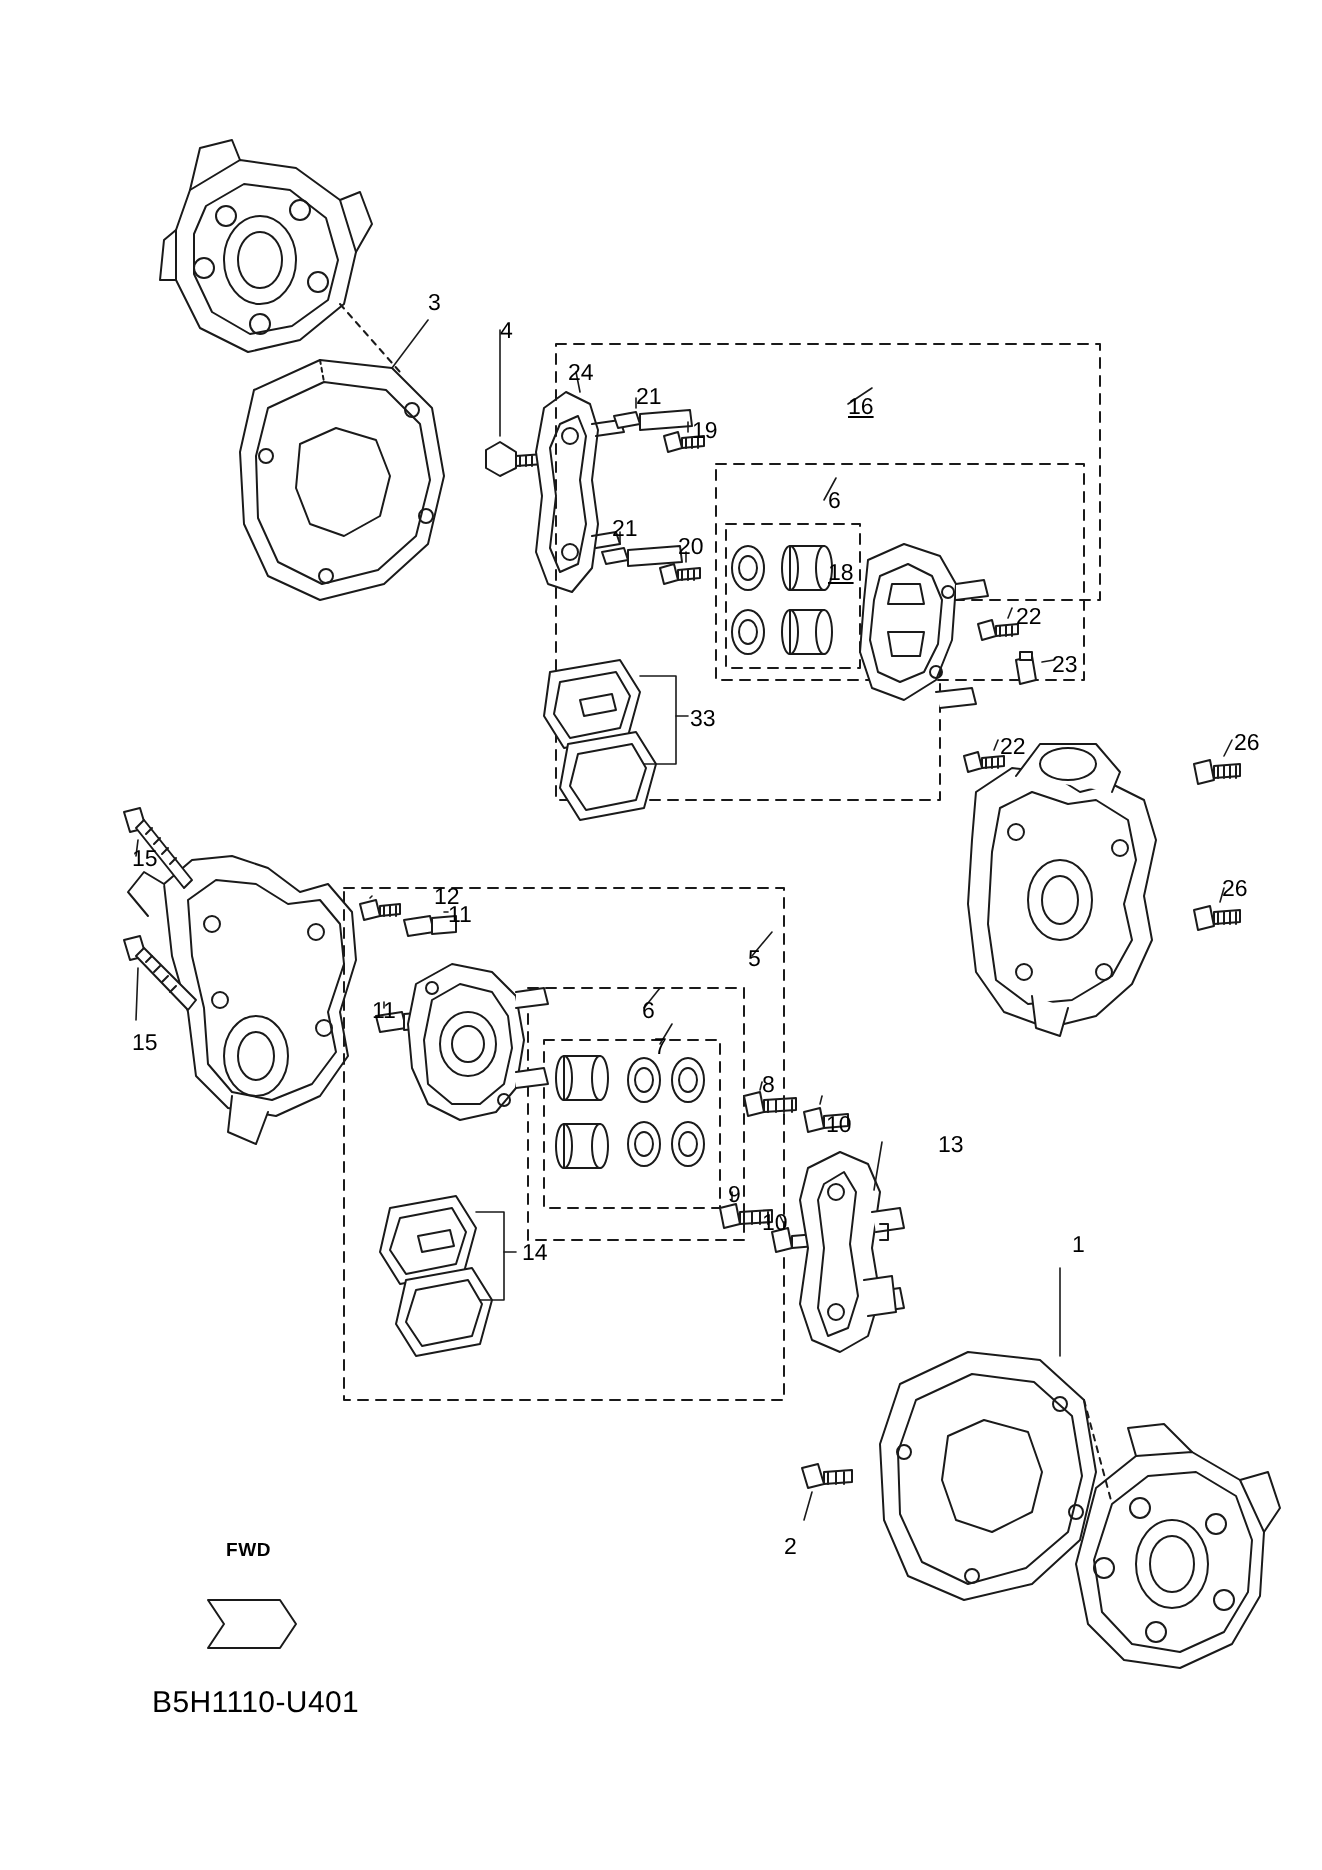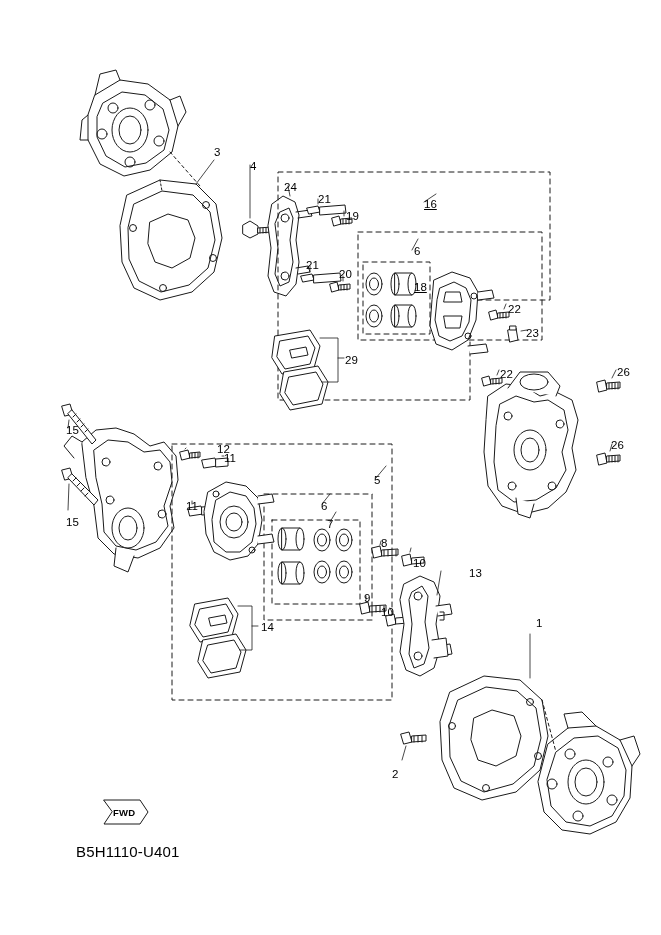--- a/index.html
+++ b/index.html
@@ -401,21 +401,21 @@
   <div class="callout" style="left:414px; top:245px;">6</div>
   <div class="callout" style="left:414px; top:281px;text-decoration:underline;">18</div>
   <div class="callout" style="left:346px; top:210px;text-align:center;">19</div>
   <div class="callout" style="left:339px; top:268px;">20</div>
   <div class="callout" style="left:318px; top:193px;">21</div>
   <div class="callout" style="left:306px; top:259px;">21</div>
   <div class="callout" style="left:508px; top:303px;">22</div>
   <div class="callout" style="left:500px; top:368px;">22</div>
   <div class="callout" style="left:526px; top:327px;">23</div>
   <div class="callout" style="left:284px; top:181px;">24</div>
-  <div class="callout" style="left:345px; top:354px;">29</div>
+  <div class="callout" style="left:345px; top:354px;">33</div>
   <div class="callout" style="left:617px; top:366px;">26</div>
   <div class="callout" style="left:611px; top:439px;">26</div>
 
-  <div class="fwd-label" style="left:113px; top:807px;">FWD</div>
+  <div class="fwd-label" style="left:113px; top:770px;">FWD</div>
 
   <div class="part-code" style="left:76px; top:843px;">B5H1110-U401</div>
 
 </div>
 
 </body></html>

